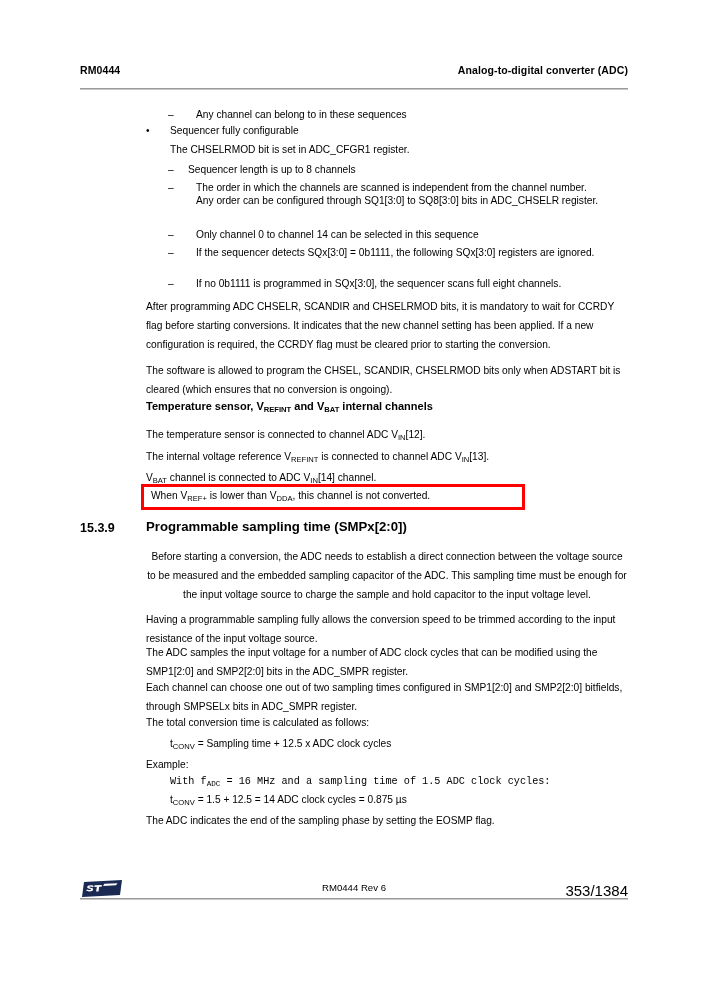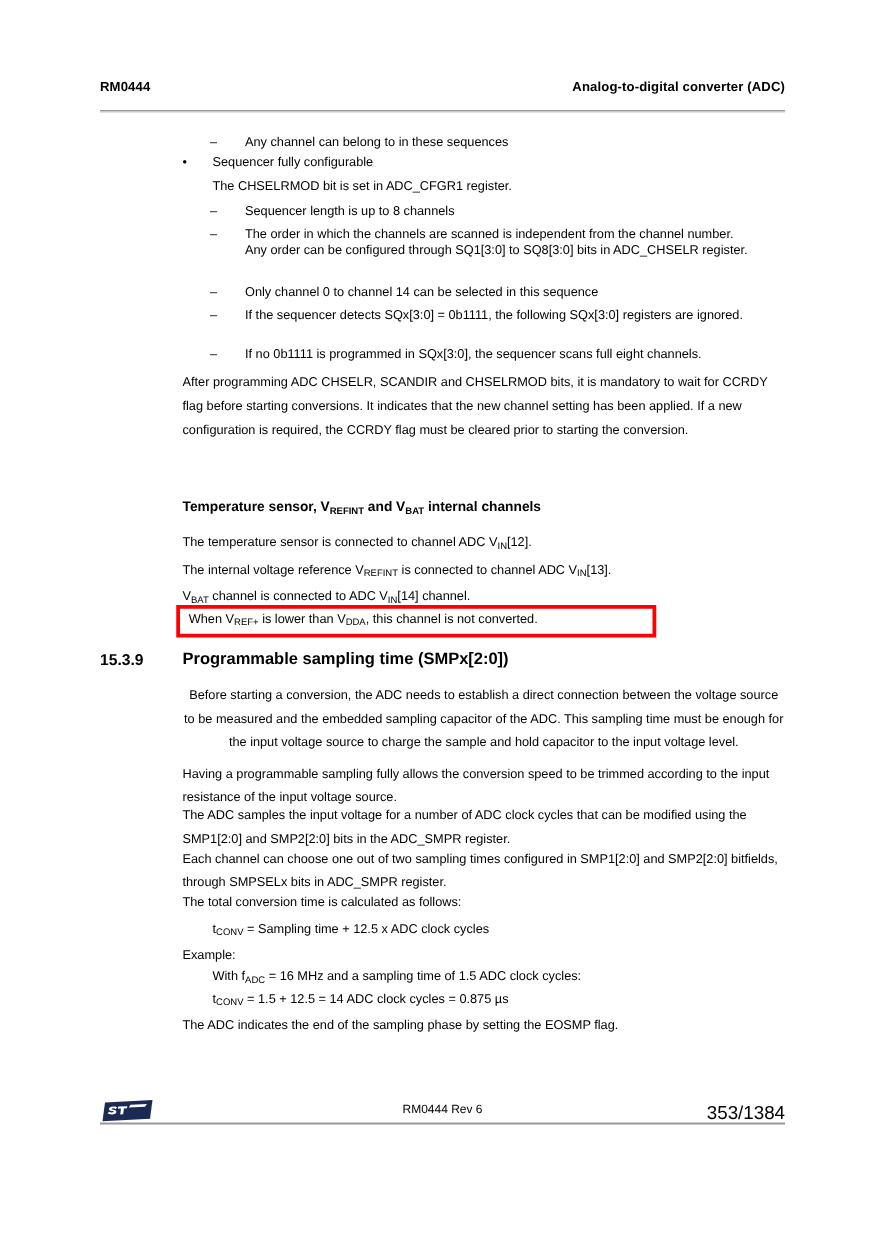--- a/index.html
+++ b/index.html
@@ -160,35 +160,36 @@
 
   <div class="bullet-marker" style="left:168px; top:108px;">–</div>
   <div class="bullet-row" style="left:196px; top:108px; width:432px;">Any channel can belong to in these sequences</div>
 
   <div class="bullet-marker" style="left:146px; top:124px;">•</div>
   <div class="bullet-row" style="left:170px; top:124px; width:458px;">Sequencer fully configurable</div>
 
   <div class="bullet-row" style="left:170px; top:143px; width:458px;">The CHSELRMOD bit is set in ADC_CFGR1 register.</div>
 
   <div class="bullet-marker" style="left:168px; top:163px;">–</div>
-  <div class="bullet-row" style="left:196px; top:163px; width:432px;">Sequencer length is up to 8 channels</div>
+  <div class="bullet-row" style="left:188px; top:163px; width:432px;">Sequencer length is up to 8 channels</div>
 
   <div class="bullet-marker" style="left:168px; top:181px;">–</div>
   <div class="bullet-row" style="left:196px; top:181px; width:410px;">The order in which the channels are scanned is independent from the channel number. Any order can be configured through SQ1[3:0] to SQ8[3:0] bits in ADC_CHSELR register.</div>
 
   <div class="bullet-marker" style="left:168px; top:228px;">–</div>
   <div class="bullet-row" style="left:196px; top:228px; width:432px;">Only channel 0 to channel 14 can be selected in this sequence</div>
 
   <div class="bullet-marker" style="left:168px; top:246px;">–</div>
   <div class="bullet-row" style="left:196px; top:246px; width:428px;">If the sequencer detects SQx[3:0] = 0b1111, the following SQx[3:0] registers are ignored.</div>
 
   <div class="bullet-marker" style="left:168px; top:277px;">–</div>
   <div class="bullet-row" style="left:196px; top:277px; width:432px;">If no 0b1111 is programmed in SQx[3:0], the sequencer scans full eight channels.</div>
 
   <div class="para body-col" style="top:297px;">After programming ADC CHSELR, SCANDIR and CHSELRMOD bits, it is mandatory to wait for CCRDY flag before starting conversions. It indicates that the new channel setting has been applied. If a new configuration is required, the CCRDY flag must be cleared prior to starting the conversion.</div>
+  <div class="para body-col" style="top:361px;">The software is allowed to program the CHSEL, SCANDIR, CHSELRMOD bits only when ADSTART bit is cleared (which ensures that no conversion is ongoing).</div>
 
   <div class="sub-sec-title" style="top:399px;">
     <span>Temperature sensor, V</span><sub>REFINT</sub><span> and V</span><sub>BAT</sub><span> internal channels</span>
   </div>
 
   <div class="para body-col" style="top:425px;">
     <span>The temperature sensor is connected to channel ADC V</span><sub>IN</sub><span>[12].</span>
   </div>
 
   <div class="para body-col" style="top:447px;">
@@ -212,21 +213,21 @@
   <div class="para body-col" style="top:643px;">The ADC samples the input voltage for a number of ADC clock cycles that can be modified using the SMP1[2:0] and SMP2[2:0] bits in the ADC_SMPR register.</div>
   <div class="para body-col" style="top:678px;">Each channel can choose one out of two sampling times configured in SMP1[2:0] and SMP2[2:0] bitfields, through SMPSELx bits in ADC_SMPR register.</div>
   <div class="para body-col" style="top:713px;">The total conversion time is calculated as follows:</div>
 
   <div class="para" style="left:170px; top:734px; width:458px;">
     <span>t</span><sub>CONV</sub><span> = Sampling time + 12.5 x ADC clock cycles</span>
   </div>
 
   <div class="para" style="left:146px; top:755px; width:482px;">Example:</div>
 
-  <div class="para" style="left:170px; top:772px; width:458px;">
+  <div class="para" style="left:170px; top:772px; width:458px;font-family:Liberation Mono, monospace;">
     <span>With f</span><sub>ADC</sub><span> = 16 MHz and a sampling time of 1.5 ADC clock cycles:</span>
   </div>
 
   <div class="para" style="left:170px; top:790px; width:458px;">
     <span>t</span><sub>CONV</sub><span> = 1.5 + 12.5 = 14 ADC clock cycles = 0.875 µs</span>
   </div>
 
   <div class="para body-col" style="top:811px;">The ADC indicates the end of the sampling phase by setting the EOSMP flag.</div>
 
   <div class="footer">

